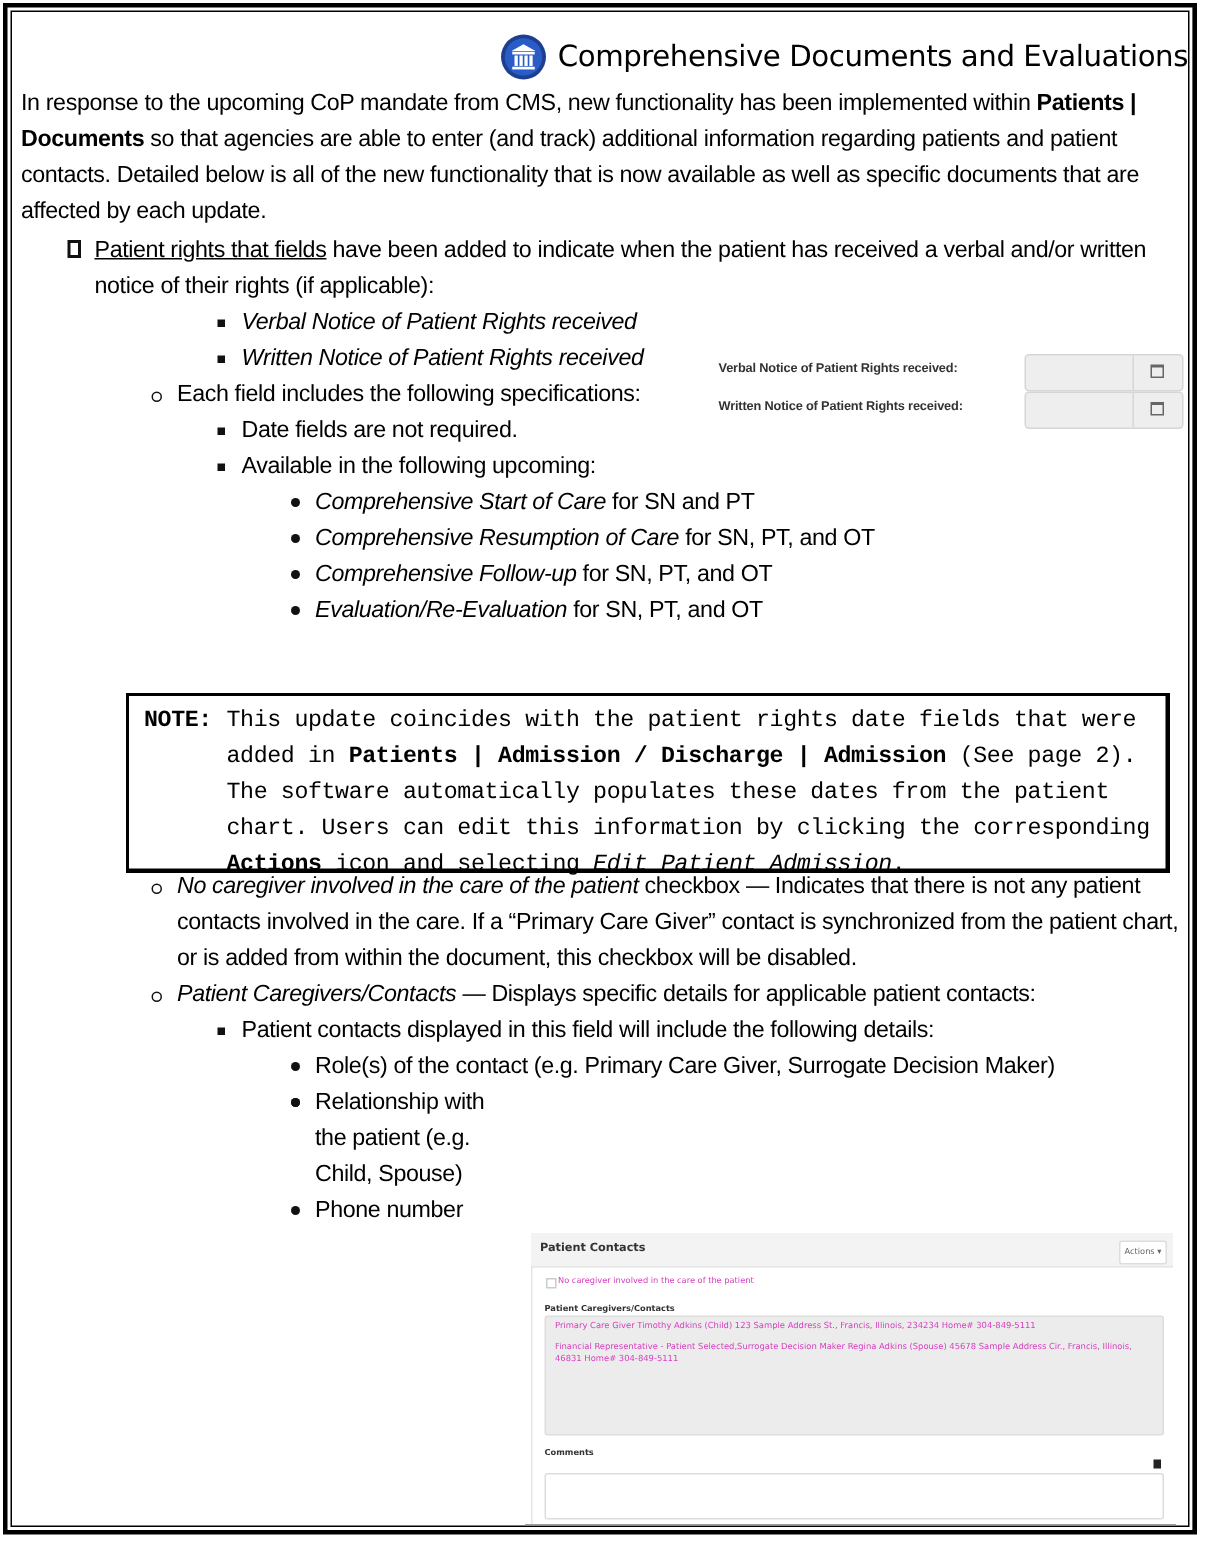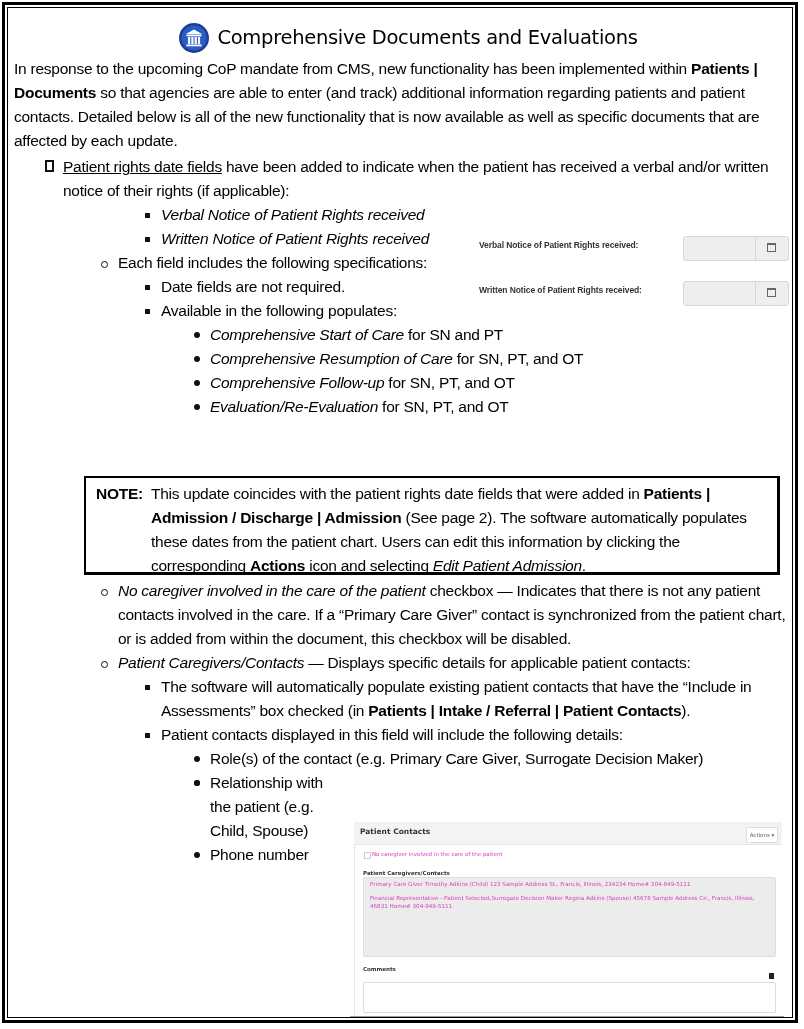--- a/index.html
+++ b/index.html
@@ -2,37 +2,37 @@
 <html><head>
 <meta charset="utf-8">
 <style>
   html, body { margin: 0; padding: 0; background: #ffffff; }
   body { width: 804px; height: 1029px; position: relative; overflow: hidden;
          font-family: "DejaVu Sans Condensed", "Liberation Sans", sans-serif; color: #000; }
   .frame { position: absolute; left: 2px; top: 2px; width: 796px; height: 1021px;
            border: 3px solid #000; box-shadow: inset 0 0 0 2px #fff, inset 0 0 0 3px #000; box-sizing: border-box; }
   .doc { position: absolute; left: 14px; top: 20px; width: 778px; font-size: 15.5px; line-height: 24px;
          font-family: "Liberation Sans", sans-serif; letter-spacing: -0.25px; }
-  .title-row { display: flex; align-items: center; justify-content: center; height: 36px; margin-bottom: 1px; padding-left: 10px; }
+  .title-row { display: flex; align-items: center; justify-content: flex-end; height: 36px; margin-bottom: 1px; padding-left: 10px; }
   .title-icon { width: 32px; height: 32px; margin-right: 7px; }
   .title-text { font-size: 19.5px; font-family: "DejaVu Sans", sans-serif; letter-spacing: -0.3px; }
   p.intro { margin: 0; }
   b { font-weight: bold; }
   i { font-style: italic; }
   u { text-decoration: underline; }
   .lvl1 { position: relative; padding-left: 49px; }
   .lvl1 .mark { position: absolute; left: 31px; top: 5px; width: 9px; height: 12px; border: 2px solid #111; box-sizing: border-box; }
   .lvl2 { position: relative; padding-left: 104px; }
   .lvl2 .mark { position: absolute; left: 87px; top: 10px; width: 7px; height: 7px; border: 1.3px solid #111; border-radius: 50%; box-sizing: border-box; }
   .lvl3 { position: relative; padding-left: 147px; }
   .lvl3 .mark { position: absolute; left: 131px; top: 10px; width: 5px; height: 5px; background: #111; }
   .lvl4 { position: relative; padding-left: 196px; }
   .lvl4 .mark { position: absolute; left: 180px; top: 9px; width: 6px; height: 6px; background: #111; border-radius: 50%; }
-  .note { position: absolute; left: 84px; top: 476px; width: 696px; height: 99px; border: 2px solid #000; border-right-width: 3px; border-bottom-width: 3px;
-          box-sizing: border-box; padding: 4px 10px 0 10px; font-size: 15.5px; line-height: 24px; font-family: Liberation Sans, sans-serif; letter-spacing: -0.25px; }
+  .note { position: absolute; left: 84px; top: 462px; width: 696px; height: 120px; border: 2px solid #000; border-right-width: 3px; border-bottom-width: 3px;
+          box-sizing: border-box; padding: 4px 10px 0 10px; font-size: 15.5px; line-height: 24px; font-family: Liberation Mono, monospace; letter-spacing: -0.25px; }
   .note .lbl { position: absolute; left: 10px; top: 4px; font-weight: bold; }
   .note .body { padding-left: 55px; }
   
   .dates { position: absolute; left: 476px; top: 232px; width: 320px; height: 80px; font-family: Liberation Sans, sans-serif; }
   .dates .row { position: absolute; left: 0; width: 320px; height: 28px; }
   .dates .lab { position: absolute; left: 3px; top: 6px; font-size: 8.5px; font-weight: bold; color: #333; letter-spacing: -0.1px; }
   .dates .inp { position: absolute; left: 207px; top: 2px; width: 106px; height: 25px; background: #eeeeee; border: 1px solid #d6d6d6; border-radius: 3px; box-sizing: border-box; }
   .dates .inp .btn { position: absolute; right: 0; top: 0; width: 32px; height: 23px; border-left: 1px solid #d6d6d6; }
   .cal { position: absolute; left: 11px; top: 6px; width: 9px; height: 9px; border: 1px solid #666; border-top-width: 2px; box-sizing: border-box; }
   
@@ -69,48 +69,47 @@
       <rect x="19.9" y="15" width="2.2" height="7" fill="#fff"></rect>
       <rect x="8.5" y="22.5" width="15" height="1.8" fill="#fff"></rect>
     </svg>
     <span class="title-text">Comprehensive Documents and Evaluations</span>
   </div>
 
   <p class="intro"><span>In response to the upcoming CoP mandate from CMS, new functionality has been implemented within </span><b>Patients | Documents</b><span> so that agencies are able to enter (and track) additional information regarding patients and patient contacts. Detailed below is all of the new functionality that is now available as well as specific documents that are affected by each update.</span></p>
 
   <div class="lvl1" style="margin-top:2px;">
     <span class="mark"></span>
-    <u>Patient rights date fields</u><span> have been added to indicate when the patient has received a verbal and/or written notice of their rights (if applicable):</span>
+    <u>Patient rights that fields</u><span> have been added to indicate when the patient has received a verbal and/or written notice of their rights (if applicable):</span>
   </div>
 
   <div class="lvl3"><span class="mark"></span><i>Verbal Notice of Patient Rights received</i></div>
   <div class="lvl3"><span class="mark"></span><i>Written Notice of Patient Rights received</i></div>
 
   <div class="lvl2">
     <span class="mark"></span>
     <span>Each field includes the following specifications:</span>
   </div>
   <div class="lvl3"><span class="mark"></span><span>Date fields are not required.</span></div>
-  <div class="lvl3"><span class="mark"></span><span>Available in the following populates:</span></div>
+  <div class="lvl3"><span class="mark"></span><span>Available in the following upcoming:</span></div>
   <div class="lvl4"><span class="mark"></span><i>Comprehensive Start of Care</i><span> for SN and PT</span></div>
   <div class="lvl4"><span class="mark"></span><i>Comprehensive Resumption of Care</i><span> for SN, PT, and OT</span></div>
   <div class="lvl4"><span class="mark"></span><i>Comprehensive Follow-up</i><span> for SN, PT, and OT</span></div>
   <div class="lvl4"><span class="mark"></span><i>Evaluation/Re-Evaluation</i><span> for SN, PT, and OT</span></div>
 
   <div style="height:160px;"></div>
 
   <div class="lvl2">
     <span class="mark"></span>
     <i>No caregiver involved in the care of the patient</i><span> checkbox — Indicates that there is not any patient contacts involved in the care. If a “Primary Care Giver” contact is synchronized from the patient chart, or is added from within the document, this checkbox will be disabled.</span>
   </div>
   <div class="lvl2">
     <span class="mark"></span>
     <i>Patient Caregivers/Contacts</i><span> — Displays specific details for applicable patient contacts:</span>
   </div>
-  <div class="lvl3"><span class="mark"></span><span>The software will automatically populate existing patient contacts that have the “Include in Assessments” box checked (in </span><b>Patients | Intake / Referral | Patient Contacts</b><span>).</span></div>
   <div class="lvl3"><span class="mark"></span><span>Patient contacts displayed in this field will include the following details:</span></div>
   <div class="lvl4"><span class="mark"></span><span>Role(s) of the contact (e.g. Primary Care Giver, Surrogate Decision Maker)</span></div>
   <div class="lvl4" style="width:120px;"><span class="mark"></span></div>
   <div class="lvl4" style="width:118px;"><span class="mark"></span><span>Relationship with the patient (e.g. Child, Spouse)</span></div>
   <div class="lvl4"><span class="mark"></span><span>Phone number</span></div>
 </div>
 
 <div class="note">
   <span class="lbl">NOTE:</span>
   <div class="body"><span>This update coincides with the patient rights date fields that were added in </span><b>Patients | Admission / Discharge | Admission</b><span> (See page 2). The software automatically populates these dates from the patient chart. Users can edit this information by clicking the corresponding </span><b>Actions</b><span> icon and selecting </span><i>Edit Patient Admission</i><span>.</span></div>
@@ -118,21 +117,21 @@
 
 <div class="dates">
   <div class="row" style="top:2px;">
     <span class="lab">Verbal Notice of Patient Rights received:</span>
     <div class="inp">
       <div class="btn">
           <span class="cal"></span>
         </div>
     </div>
   </div>
-  <div class="row" style="top:47px;">
+  <div class="row" style="top:27px;">
     <span class="lab">Written Notice of Patient Rights received:</span>
     <div class="inp">
       <div class="btn">
           <span class="cal"></span>
         </div>
     </div>
   </div>
 </div>
 
 <div class="pc">

